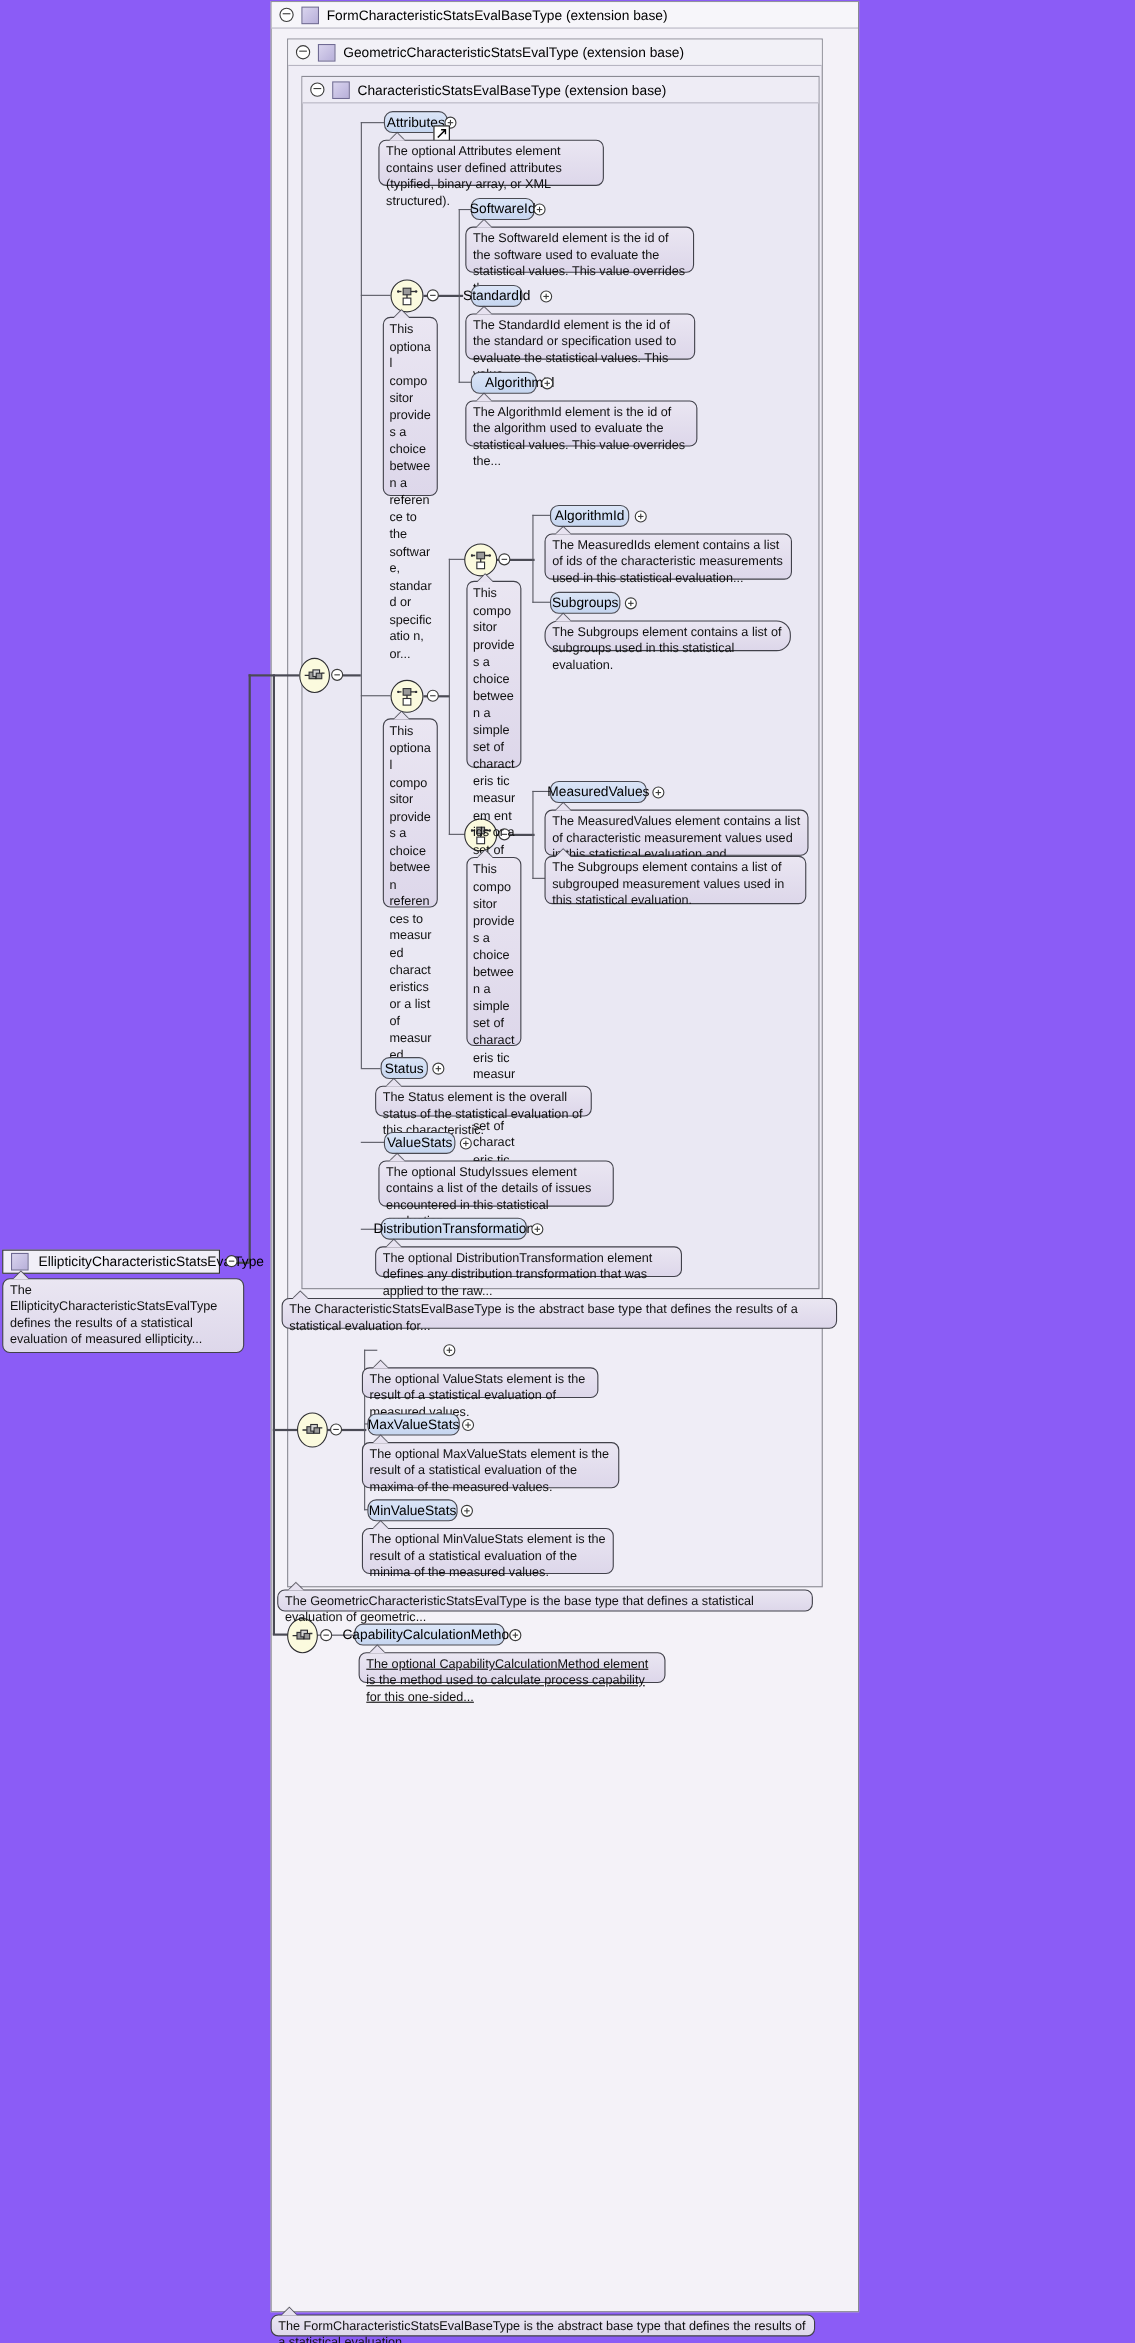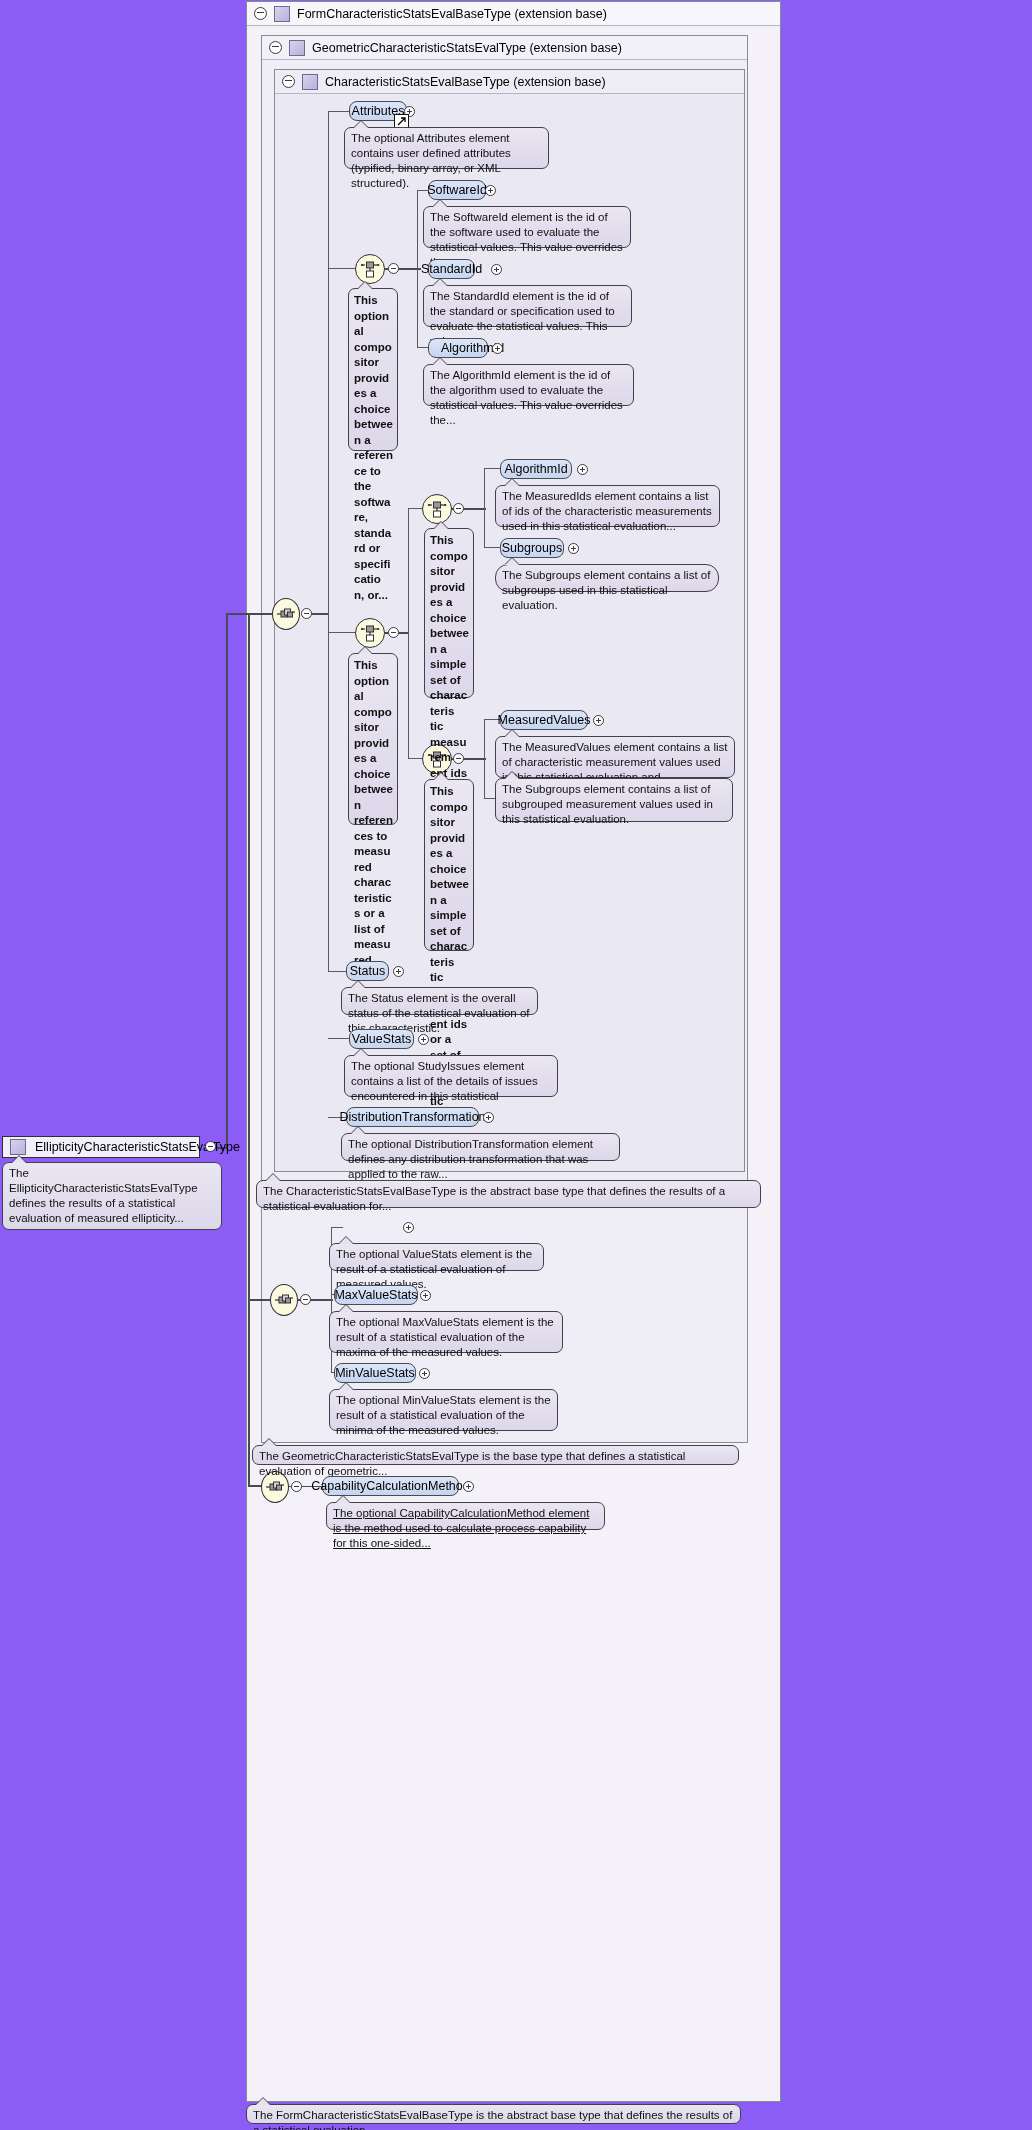--- a/index.html
+++ b/index.html
@@ -104,21 +104,20 @@
     width:0;height:0;
     border-left:7px solid transparent;
     border-right:7px solid transparent;
     border-bottom:7px solid #e7e2f0;
     filter:drop-shadow(0 -1px 0 #41414a);
   }
   .doc.narrow{
     line-height:15.5px;
     padding:4px 4px 4px 5px;
     word-break:break-word;
-    font-weight:bold;
   }
 
   
   .typebar{
     position:absolute;
     box-sizing:border-box;
     background:#f1eff8;
     border:1px solid #2e2e33;
     height:22px;
     display:flex;align-items:center;gap:9px;

